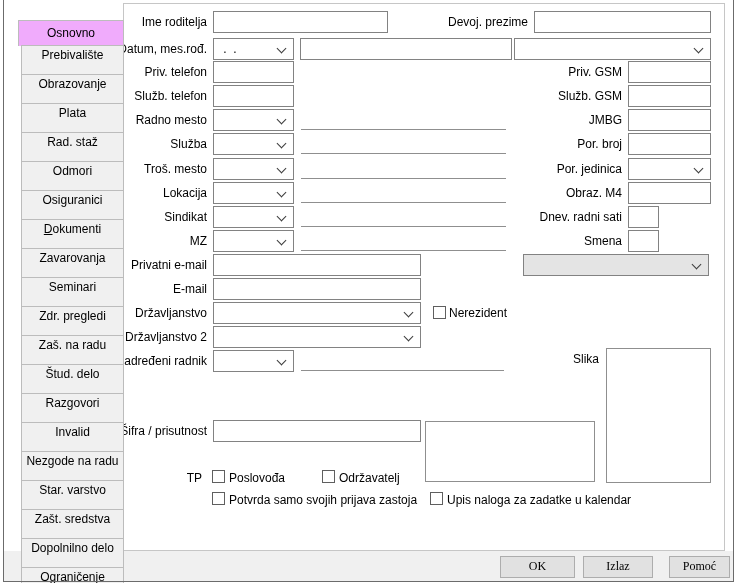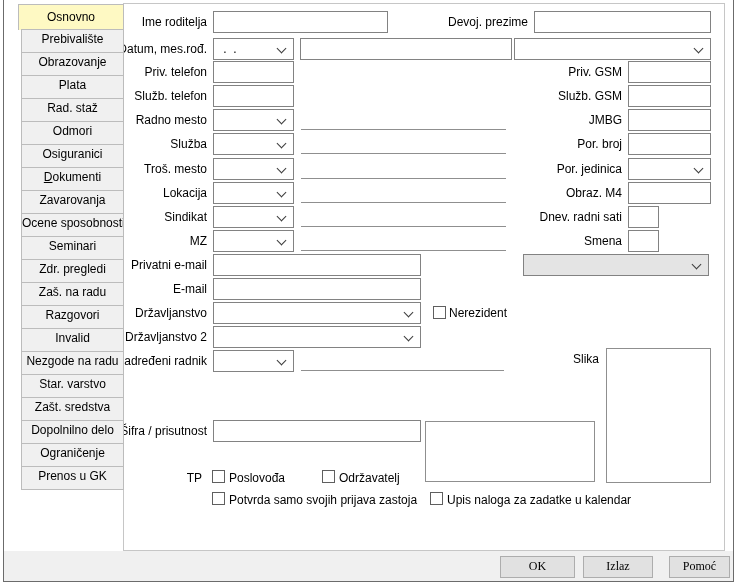--- a/index.html
+++ b/index.html
@@ -15,26 +15,26 @@
   }
   
   .page{
     position:absolute; left:123px; top:3px; width:602px; height:548px;
     background:#fff; border:1px solid #c6c6c6; box-sizing:border-box;
     overflow:hidden; z-index:1;
   }
   
   .tabs{ position:absolute; left:18px; top:4px; width:106px; display:flex; flex-direction:column; z-index:5; }
   .tab{
-    box-sizing:border-box; height:24px; margin-top:-1px; margin-left:3px;
+    box-sizing:border-box; height:30px; margin-top:-1px; margin-left:3px;
     background:#f0f0f0; border:1px solid #bcbcbc; text-align:center;
     line-height:18px; cursor:default; white-space:nowrap; overflow:hidden;
   }
   .tab.sel{
-    height:26px; margin-left:0; margin-top:0; background:#fef9c3;
+    height:26px; margin-left:0; margin-top:16px; background:#f0abfc;
     line-height:24px; border-bottom:none;
   }
   .tab.mn::first-letter{ text-decoration:underline; }
   
   .lbl{ position:absolute; white-space:nowrap; height:15px; line-height:15px; }
   .inp{
     position:absolute; height:22px; box-sizing:border-box;
     border:1px solid #828282; background:#fff; font:inherit; padding:0 4px; outline:none;
   }
   .combo{
@@ -166,24 +166,24 @@
   <div class="tabs">
     <div class="tab sel">Osnovno</div>
     <div class="tab">Prebivalište</div>
     <div class="tab">Obrazovanje</div>
     <div class="tab">Plata</div>
     <div class="tab">Rad. staž</div>
     <div class="tab">Odmori</div>
     <div class="tab">Osiguranici</div>
     <div class="tab mn">Dokumenti</div>
     <div class="tab">Zavarovanja</div>
-    <div class="tab">Ocene sposobnosti</div>
     <div class="tab">Seminari</div>
     <div class="tab">Zdr. pregledi</div>
     <div class="tab">Zaš. na radu</div>
+    <div class="tab">Štud. delo</div>
     <div class="tab">Razgovori</div>
     <div class="tab">Invalid</div>
     <div class="tab">Nezgode na radu</div>
     <div class="tab">Star. varstvo</div>
     <div class="tab">Zašt. sredstva</div>
     <div class="tab">Dopolnilno delo</div>
     <div class="tab">Ograničenje</div>
     <div class="tab">Prenos u GK</div>
   </div>
 

